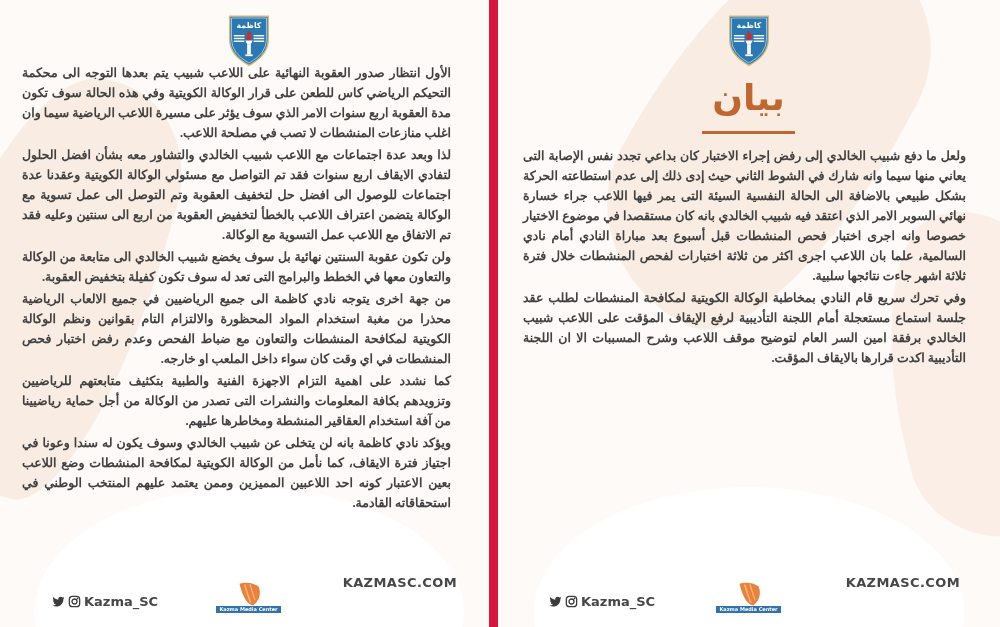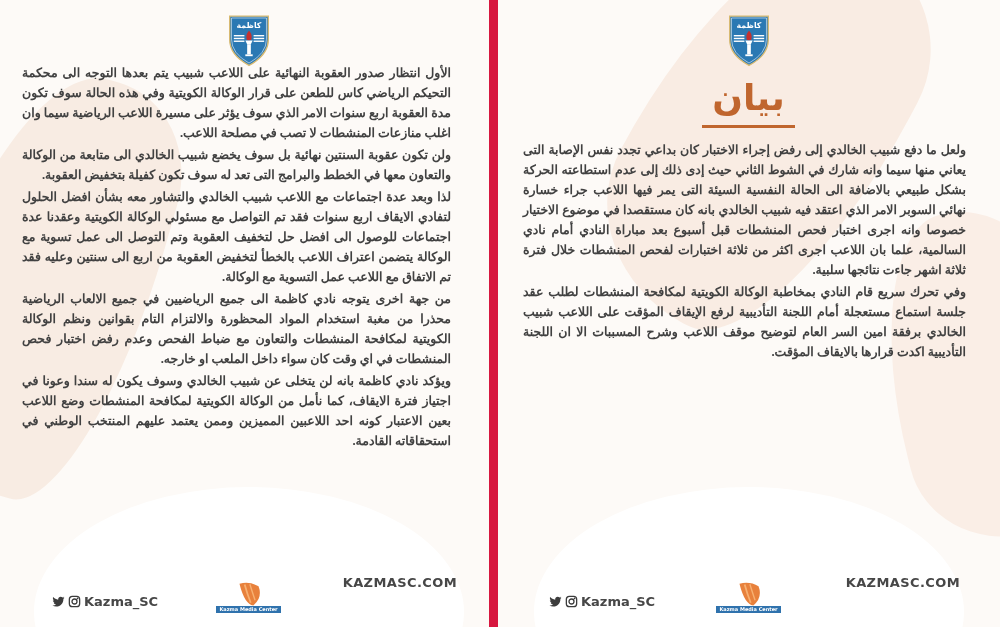--- a/index.html
+++ b/index.html
@@ -22,21 +22,21 @@
 
   .divider{position:absolute;left:489px;top:0;width:9px;height:627px;background:#d7173f;z-index:6;}
 
   .content{position:relative;z-index:2;height:100%;}
 
   .crest-wrap{display:flex;justify-content:center;padding-top:13px;}
   .page-left .crest-wrap{margin-bottom:-6px;}
 
   .statement-title{display:flex;justify-content:center;margin:10px 0 12px 0;}
   .statement-title span{font-size:36px;font-weight:bold;color:#c0662e;
-        border-bottom:3px solid #c0662e;padding:0 10px 8px 10px;line-height:1.05;}
+        border-bottom:3px solid #c0662e;padding:0 10px 14px 10px;line-height:1.05;}
 
   .body-text{direction:rtl;text-align:justify;color:#414141;font-weight:bold;
         font-size:12.5px;line-height:20px;padding:0 34px 0 26px;}
   .page-left .body-text{padding:0 46px 0 22px;}
   .body-text p{margin:0 0 2px 0;font-family:Liberation Serif, serif;}
   .intro-line{direction:rtl;text-align:right;color:#414141;font-weight:bold;
         font-size:13px;line-height:20px;padding:2px 46px 2px 22px;}
 
   .footer{position:absolute;bottom:14px;left:0;right:0;height:34px;z-index:3;}
   .social{position:absolute;left:52px;bottom:4px;display:flex;align-items:center;gap:3px;
@@ -75,23 +75,24 @@
           <path d="M50,36 Q58,46 55,55 Q50,61 45,55 Q42,46 50,36 Z" fill="#c3302f"></path>
           <path d="M42,58 L58,58 L54,66 L46,66 Z" fill="#ffffff"></path>
           <rect x="46" y="66" width="8" height="22" fill="#ffffff"></rect>
           <rect x="42" y="88" width="16" height="4" fill="#ffffff"></rect>
         </svg>
       </div>
 
 
       <div class="body-text">
         <p>الأول انتظار صدور العقوبة النهائية على اللاعب شبيب يتم بعدها التوجه الى محكمة التحيكم الرياضي كاس للطعن على قرار الوكالة الكويتية وفي هذه الحالة سوف تكون مدة العقوبة اربع سنوات الامر الذي سوف يؤثر على مسيرة اللاعب الرياضية سيما وان اغلب منازعات المنشطات لا تصب في مصلحة اللاعب.</p>
+        <p>لذا وبعد عدة اجتماعات مع اللاعب شبيب الخالدي والتشاور معه بشأن افضل الحلول لتفادي الايقاف اربع سنوات فقد تم التواصل مع مسئولي الوكالة الكويتية وعقدنا عدة اجتماعات للوصول الى افضل حل لتخفيف العقوبة وتم التوصل الى عمل تسوية مع الوكالة يتضمن اعتراف اللاعب بالخطأ لتخفيض العقوبة من اربع الى سنتين وعليه فقد تم الاتفاق مع اللاعب عمل التسوية مع الوكالة.</p>
         <p>ولن تكون عقوبة السنتين نهائية بل سوف يخضع شبيب الخالدي الى متابعة من الوكالة والتعاون معها في الخطط والبرامج التى تعد له سوف تكون كفيلة بتخفيض العقوبة.</p>
-        <p>لذا وبعد عدة اجتماعات مع اللاعب شبيب الخالدي والتشاور معه بشأن افضل الحلول لتفادي الايقاف اربع سنوات فقد تم التواصل مع مسئولي الوكالة الكويتية وعقدنا عدة اجتماعات للوصول الى افضل حل لتخفيف العقوبة وتم التوصل الى عمل تسوية مع الوكالة يتضمن اعتراف اللاعب بالخطأ لتخفيض العقوبة من اربع الى سنتين وعليه فقد تم الاتفاق مع اللاعب عمل التسوية مع الوكالة.</p>
         <p>من جهة اخرى يتوجه نادي كاظمة الى جميع الرياضيين في جميع الالعاب الرياضية محذرا من مغبة استخدام المواد المحظورة والالتزام التام بقوانين ونظم الوكالة الكويتية لمكافحة المنشطات والتعاون مع ضباط الفحص وعدم رفض اختبار فحص المنشطات في اي وقت كان سواء داخل الملعب او خارجه.</p>
+        <p>كما نشدد على اهمية التزام الاجهزة الفنية والطبية بتكثيف متابعتهم للرياضيين وتزويدهم بكافة المعلومات والنشرات التى تصدر من الوكالة من أجل حماية رياضيينا من آفة استخدام العقاقير المنشطة ومخاطرها عليهم.</p>
         <p>ويؤكد نادي كاظمة بانه لن يتخلى عن شبيب الخالدي وسوف يكون له سندا وعونا في اجتياز فترة الايقاف، كما نأمل من الوكالة الكويتية لمكافحة المنشطات وضع اللاعب بعين الاعتبار كونه احد اللاعبين المميزين وممن يعتمد عليهم المنتخب الوطني في استحقاقاته القادمة.</p>
       </div>
 
       <div class="footer">
         <div class="social">
           <svg width="13" height="13" viewBox="0 0 24 24" fill="#3c3c3c">
             <path d="M23,5.1c-.8.4-1.7.6-2.6.8.9-.6,1.6-1.5,2-2.5-.9.5-1.9.9-2.9,1.1C18.6,3.5,17.4,3,16,3c-2.6,0-4.6,2.1-4.6,4.6 0,.4,0,.7.1,1C7.7,8.4,4.4,6.6,2.2,3.9,1.8,4.6,1.6,5.4,1.6,6.2c0,1.6.8,3,2.1,3.9-.8,0-1.5-.2-2.1-.6v.1c0,2.2,1.6,4.1,3.7,4.5-.4.1-.8.2-1.2.2-.3,0-.6,0-.9-.1.6,1.8,2.3,3.2,4.3,3.2-1.6,1.2-3.6,2-5.7,2-.4,0-.7,0-1.1-.1,2,1.3,4.5,2.1,7.1,2.1,8.5,0,13.2-7.1,13.2-13.2v-.6C21.6,6.9,22.4,6.1,23,5.1z"></path>
           </svg>
           <svg width="13" height="13" viewBox="0 0 24 24">
             <rect x="2.5" y="2.5" width="19" height="19" rx="5.5" fill="none" stroke="#3c3c3c" stroke-width="2.4"></rect>

